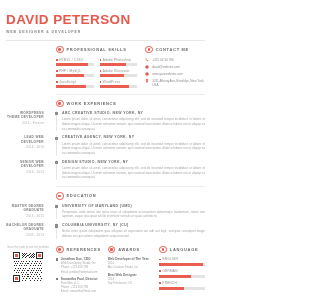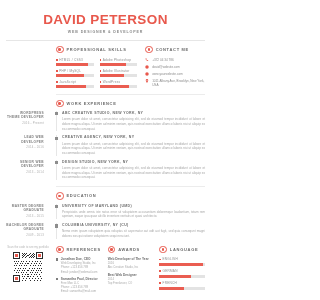--- a/index.html
+++ b/index.html
@@ -4,21 +4,21 @@
 <style>
   html,body{margin:0;padding:0;}
   body{
     width:214px;height:300px;background:#ffffff;
     font-family:"Liberation Sans",sans-serif;
     color:#444;overflow:hidden;
   }
   .page{position:relative;width:214px;height:300px;box-sizing:border-box;padding:7px 9px 0 6px;}
 
   
-  .header{text-align:center;padding-top:6px;}
+  .header{text-align:left;padding-top:6px;}
   .name{
     font-size:13.5px;font-weight:bold;color:#e8584c;letter-spacing:.4px;line-height:1;
   }
   .role{
     font-size:3.6px;font-weight:bold;color:#8a8a8a;letter-spacing:.85px;margin-top:3px;
   }
   .hdr-rule{height:1px;background:#e6e6e6;margin:6px 0 5px 0;}
 
   
   .sec-head{display:flex;align-items:center;gap:3px;}

